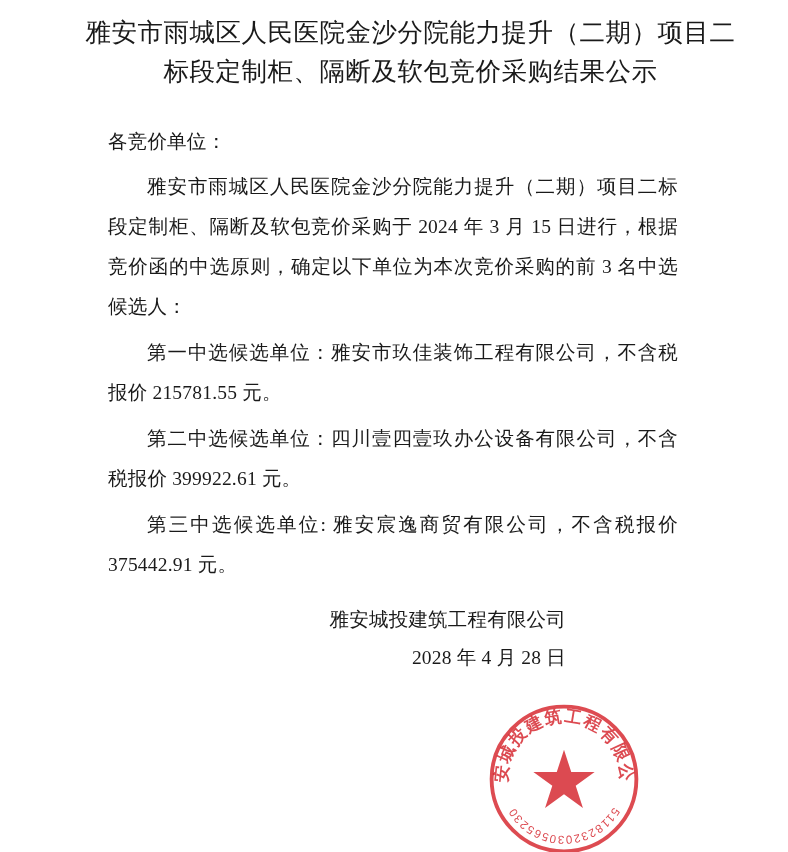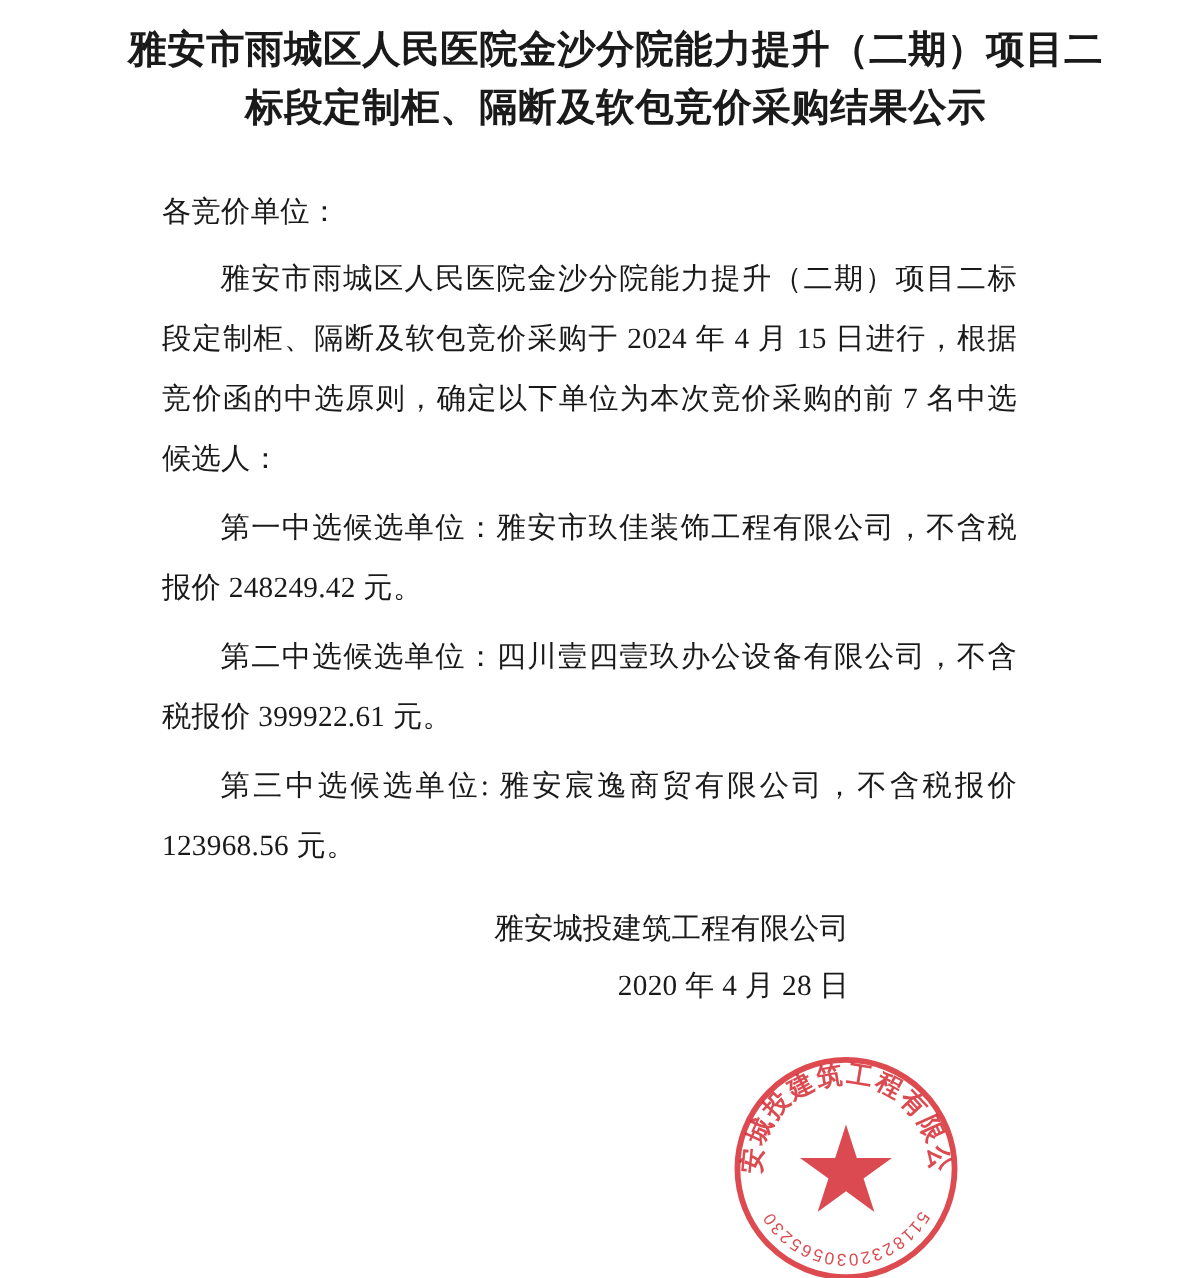--- a/index.html
+++ b/index.html
@@ -21,21 +21,21 @@
     height: 852px;
     box-sizing: border-box;
     padding: 0;
   }
   .title {
     margin: 0;
     padding: 14px 41px 0 74px;
     font-size: 25.5px;
     line-height: 1.52;
     text-align: center;
-    font-weight: 700;
+    font-weight: 400;
     letter-spacing: 0.5px;
     font-family: "Liberation Serif", "DejaVu Serif", serif;
   }
   .body-block {
     padding: 0 110px 0 108px;
     margin-top: 30px;
   }
   p.para {
     margin: 0 0 6px 0;
     font-size: 19.5px;
@@ -78,32 +78,32 @@
 <body>
 
 <div class="page">
 
   <h1 class="title">雅安市雨城区人民医院金沙分院能力提升（二期）项目二标段定制柜、隔断及软包竞价采购结果公示</h1>
 
   <div class="body-block">
 
     <p class="para noindent">各竞价单位：</p>
 
-    <p class="para indent">雅安市雨城区人民医院金沙分院能力提升（二期）项目二标段定制柜、隔断及软包竞价采购于 2024 年 4 月 15 日进行，根据竞价函的中选原则，确定以下单位为本次竞价采购的前 7 名中选候选人：</p>
+    <p class="para indent">雅安市雨城区人民医院金沙分院能力提升（二期）项目二标段定制柜、隔断及软包竞价采购于 2024 年 3 月 15 日进行，根据竞价函的中选原则，确定以下单位为本次竞价采购的前 3 名中选候选人：</p>
 
-    <p class="para indent">第一中选候选单位：雅安市玖佳装饰工程有限公司，不含税报价 248249.42 元。</p>
+    <p class="para indent">第一中选候选单位：雅安市玖佳装饰工程有限公司，不含税报价 215781.55 元。</p>
 
     <p class="para indent">第二中选候选单位：四川壹四壹玖办公设备有限公司，不含税报价 399922.61 元。</p>
 
-    <p class="para indent">第三中选候选单位: 雅安宸逸商贸有限公司，不含税报价 123968.56 元。</p>
+    <p class="para indent">第三中选候选单位: 雅安宸逸商贸有限公司，不含税报价 375442.91 元。</p>
 
 
     <div class="signature">
       <div class="sig-line">雅安城投建筑工程有限公司</div>
-      <div class="sig-line">2020 年 4 月 28 日</div>
+      <div class="sig-line">2028 年 4 月 28 日</div>
     </div>
 
   </div>
 
   <svg class="seal" viewBox="0 0 200 200" aria-hidden="true">
     <defs>
       <path id="sealTextArc" d="M 26,100 A 74,74 0 0 1 174,100"></path>
       <path id="sealCodeArc" d="M 174,100 A 74,74 0 0 1 26,100"></path>
     </defs>
     <g fill="none" stroke="#d5232b" stroke-width="5" opacity="0.82">

